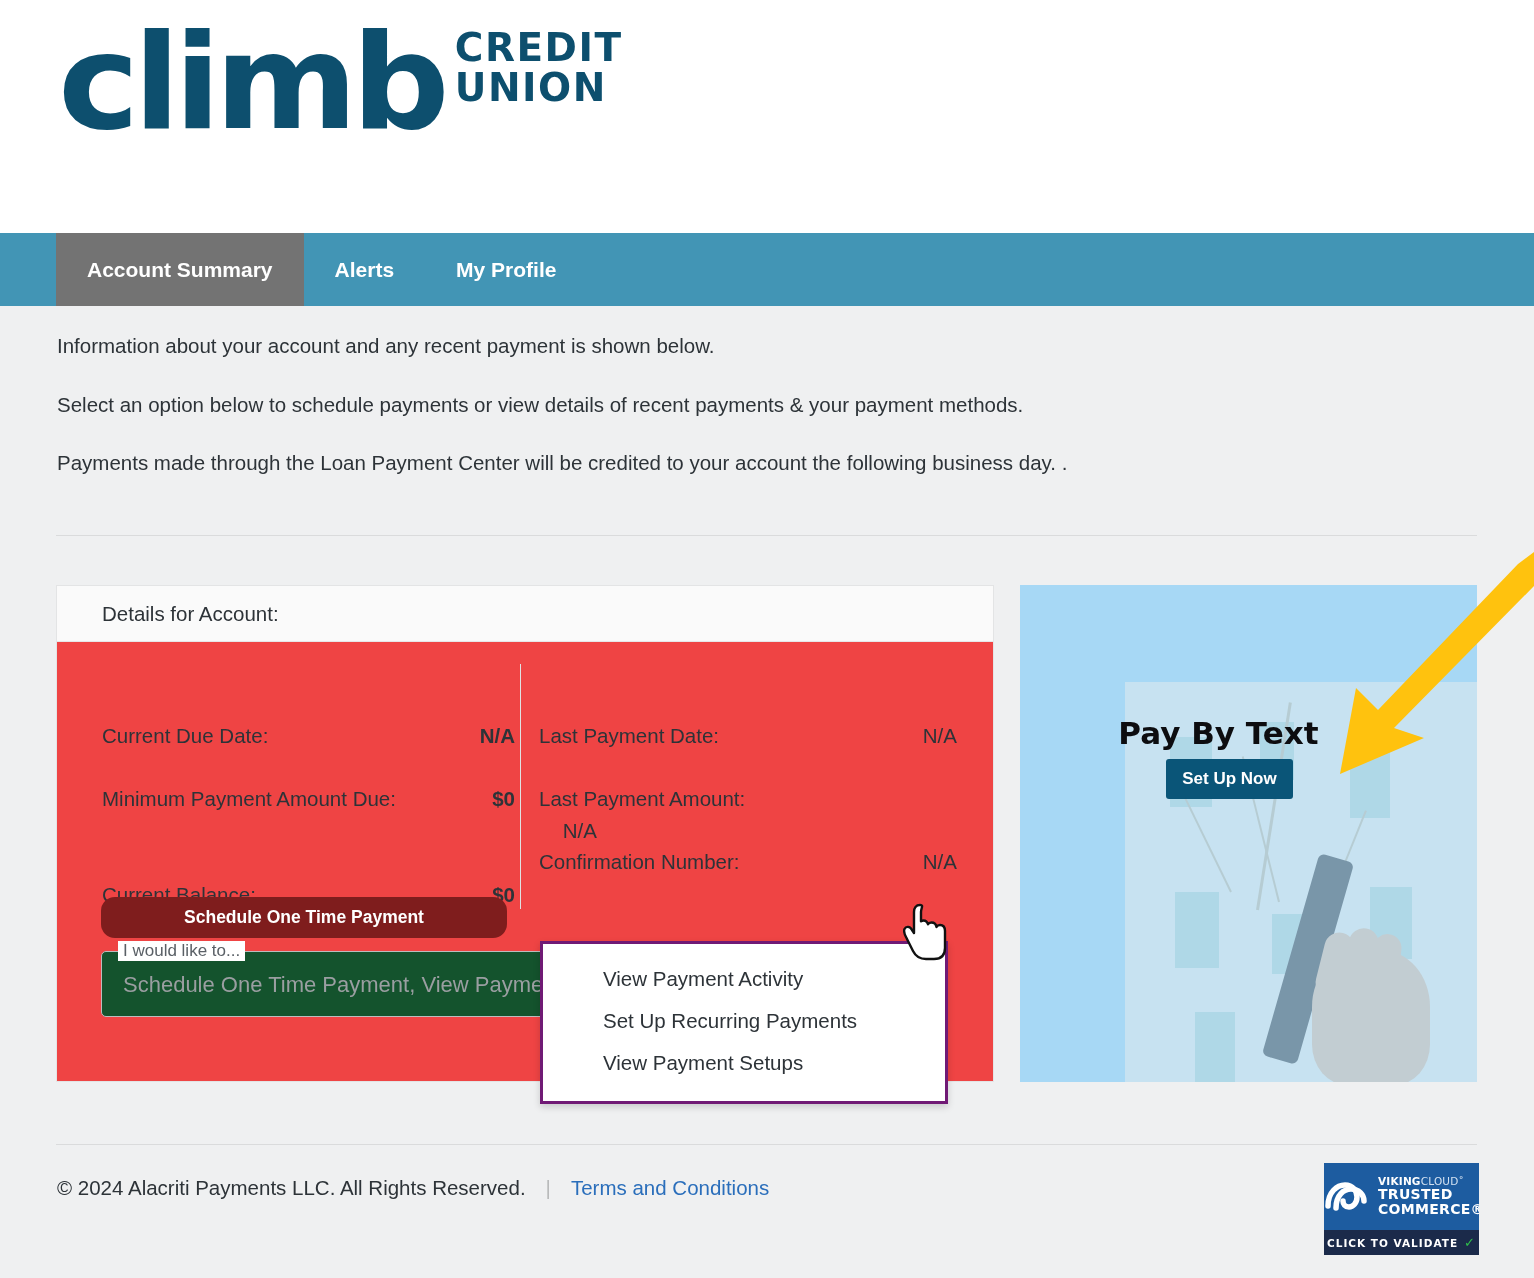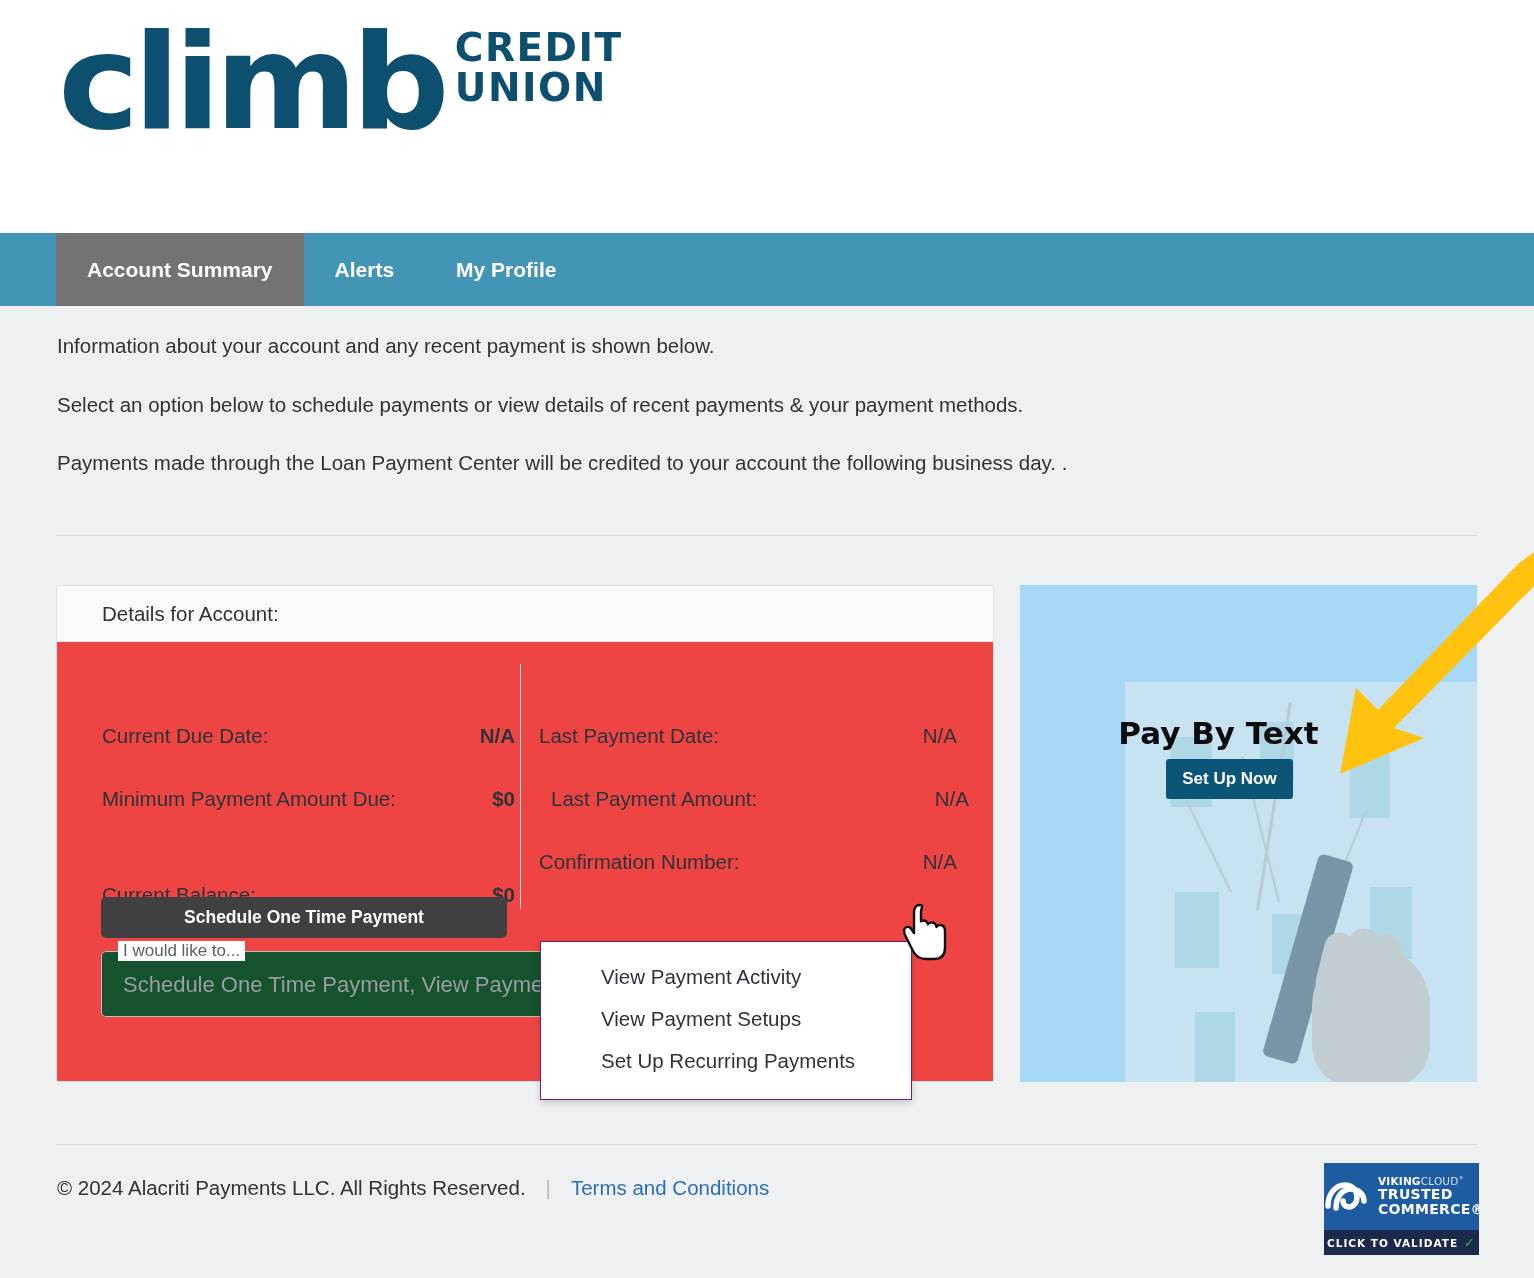--- a/index.html
+++ b/index.html
@@ -105,30 +105,30 @@
   .kv .k { flex: 1; }
   .kv .v { white-space: nowrap; }
   .kv.bold .v { font-weight: bold; }
 
   
   .kv-l1 { left: 45px; top: 78px;  width: 413px; }
   .kv-l2 { left: 45px; top: 141px; width: 413px; }
   .kv-l3 { left: 45px; top: 237px; width: 413px; }
   
   .kv-r1 { left: 482px; top: 78px;  width: 418px; }
-  .kv-r2 { left: 494px; top: 141px; width: 418px; }
+  .kv-r2 { left: 482px; top: 141px; width: 418px; flex-direction: column; }
   .kv-r3 { left: 482px; top: 204px; width: 418px; }
   .kv .v.right-col { width: 58px; text-align: right; }
 
   .btn-schedule {
     position: absolute; left: 101px; top: 897px;
     width: 406px; height: 41px;
-    background: #404040;
+    background: #7f1d1d;
     color: #ffffff;
-    border: none; border-radius: 5px;
+    border: none; border-radius: 14px;
     font-size: 17.5px; font-weight: bold;
     font-family: "Liberation Sans", sans-serif;
     cursor: pointer;
     z-index: 4;
   }
 
   .field-wrap {
     position: absolute; left: 101px; top: 951px;
     width: 450px; height: 66px;
     border: 1px solid #bcbdbe;
@@ -166,23 +166,23 @@
     margin-left: 3px;
     width: 0; height: 0;
     border-left: 5px solid transparent;
     border-right: 5px solid transparent;
     border-top: 6px solid #2d3338;
   }
 
   
   .dropdown {
     position: absolute; left: 540px; top: 941px;
-    width: 372px;
+    width: 408px;
     background: #ffffff;
-    border: 1px solid #701a75;
+    border: 3px solid #701a75;
     box-shadow: 0 3px 7px rgba(0,0,0,0.16);
     padding: 14px 0 17px 0;
     z-index: 5;
   }
   .dropdown-item {
     padding: 9px 0 9px 60px;
     font-size: 20.5px;
     color: #2d3338;
     cursor: pointer;
     white-space: nowrap;
@@ -336,22 +336,22 @@
 
   <button class="btn-schedule">Schedule One Time Payment</button>
 
   <div class="field-wrap">
     <span class="field-legend">I would like to...</span>
     <span class="field-value">Schedule One Time Payment, View Payment Activity, View Payment Setups</span>
   </div>
 
   <div class="dropdown">
     <div class="dropdown-item">View Payment Activity</div>
+    <div class="dropdown-item">Set Up Recurring Payments</div>
     <div class="dropdown-item">View Payment Setups</div>
-    <div class="dropdown-item">Set Up Recurring Payments</div>
   </div>
 
 
   <div class="cursor">
     <svg width="46" height="58" viewBox="0 0 46 58">
       <path d="M17 2 C13 2 11 5 11 9 L11 30 L9 27 C7 23 3 23 1.5 26 C0 29 2 32 4 36 L10 48 C13 54 17 56 23 56 L31 56 C38 56 42 52 42 45 L42 28 C42 24 40 22 37 22 C35.5 22 34 23 33.5 24 C33 21 31 19.5 28.5 19.5 C27 19.5 25.5 20.2 25 21.3 C24.3 18.8 22.6 17.5 20.5 17.5 C19.6 17.5 18.6 17.8 18 18.3 L18 9 C18 5 21 2 17 2 Z" fill="#ffffff" stroke="#111111" stroke-width="2.4" stroke-linejoin="round"></path>
     </svg>
   </div>
 
   <div class="promo">

